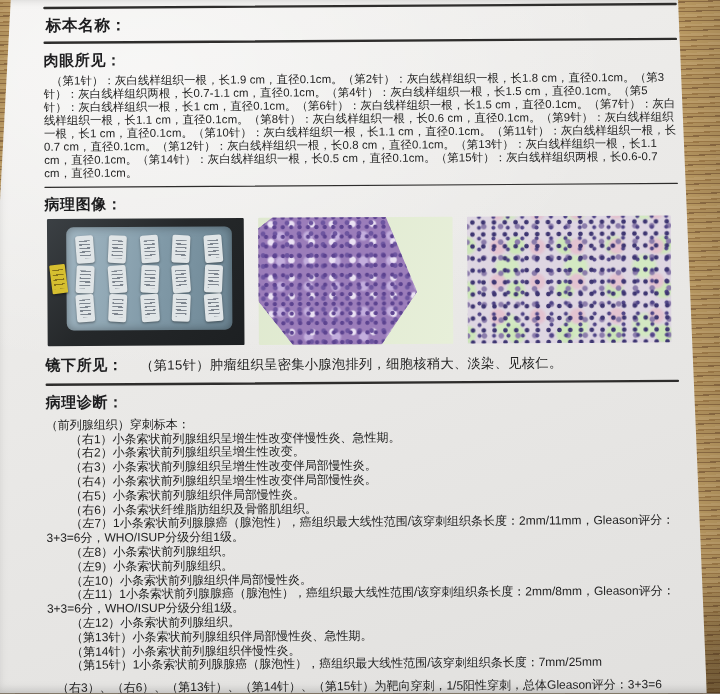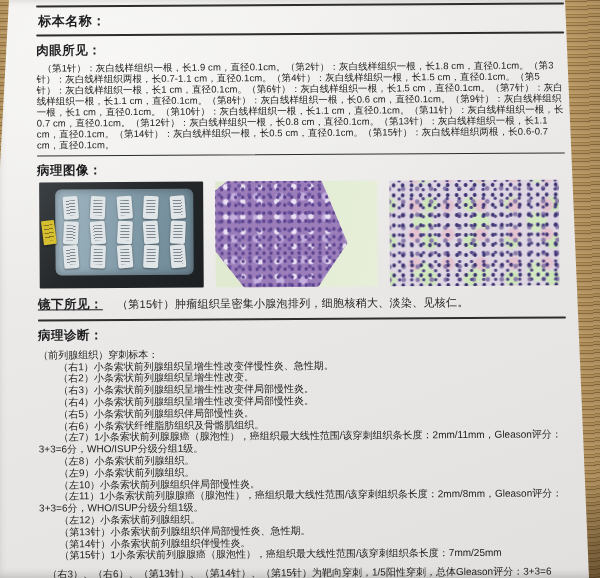--- a/index.html
+++ b/index.html
@@ -65,21 +65,21 @@
     background-image:
       radial-gradient(circle, #3e3672 0 1.5px, rgba(0,0,0,0) 2.3px),
       radial-gradient(circle, #514687 0 1.3px, rgba(0,0,0,0) 2px),
       radial-gradient(circle, #8b7cab 0 1.8px, rgba(0,0,0,0) 2.8px),
       radial-gradient(circle, #e3c3d0 0 5px, rgba(0,0,0,0) 8px),
       radial-gradient(circle, #cde6b9 0 6px, rgba(0,0,0,0) 9px),
       radial-gradient(circle, #d3e9c2 0 8px, rgba(0,0,0,0) 12px);
     background-size:9px 10px, 12px 9px, 14px 13px, 33px 29px, 41px 37px, 57px 49px;
     background-position:0 0, 4px 5px, 7px 2px, 9px 11px, 20px 6px, 5px 18px;}
   .micro-row{display:flex;align-items:baseline;gap:14px;margin:4px 0 6px 0;}
-  .micro-row .lbl{font-weight:bold;font-size:12.5px;white-space:nowrap;letter-spacing:.5px;text-decoration:underline;}
+  .micro-row .lbl{font-weight:bold;font-size:12.5px;white-space:nowrap;letter-spacing:.5px;}
   .micro-row .txt{font-size:11px;letter-spacing:.3px;color:#222;}
   .dx-intro{font-size:10px;line-height:11.8px;margin-top:5px;color:#222;}
   .dx-item{font-size:10px;line-height:11.8px;text-indent:20px;color:#222;}
   .dx-summary{font-size:10px;line-height:11.8px;margin-top:7px;text-indent:8px;color:#222;}
 </style>
 </head>
 <body>
 
 <div class="stage">
   <div class="paper"></div>

